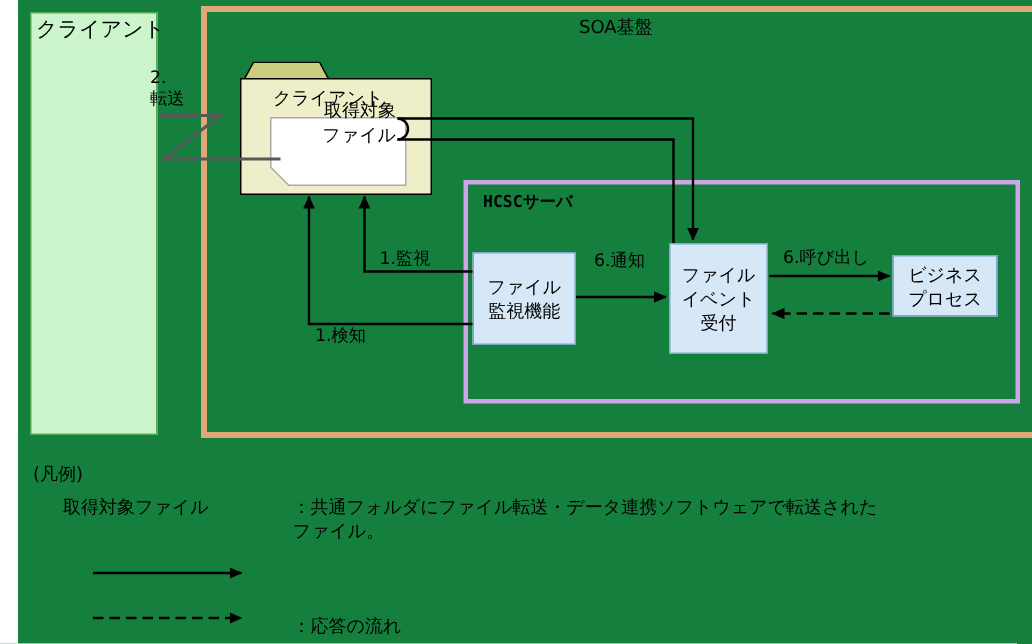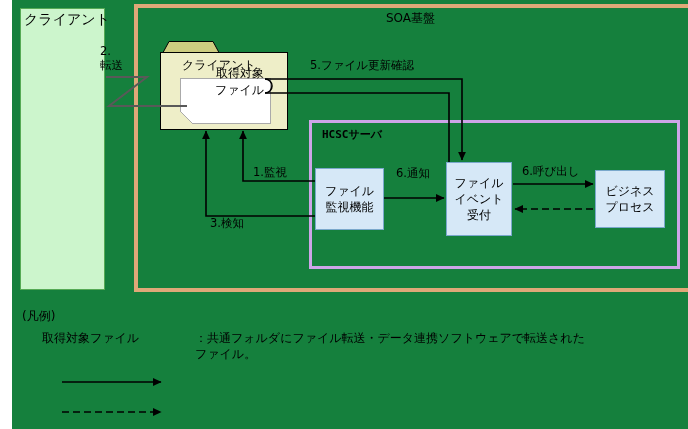--- a/index.html
+++ b/index.html
@@ -116,21 +116,21 @@
     align-items: center;
     justify-content: center;
     text-align: center;
     font-size: 12px;
     color: #000;
     line-height: 16px;
     white-space: pre-line;
   }
   #box-watch  { left: 303px; top: 168px; width: 69px;  height: 62px; }
   #box-event  { left: 434px; top: 162px; width: 66px;  height: 74px; }
-  #box-bp     { left: 583px; top: 170px; width: 70px;  height: 58px; }
+  #box-bp     { left: 583px; top: 170px; width: 70px;  height: 41px; }
 
   
   .edge-label {
     font-size: 11.5px;
     color: #000;
     white-space: pre-line;
     line-height: 14px;
   }
   #lbl-transfer { left: 88px;  top: 44px;  }
   #lbl-watch    { left: 241px; top: 165px; }
@@ -251,23 +251,22 @@
     </g>
 
     <g>
       <line x1="581" y1="209" x2="503" y2="209" stroke="#000000" stroke-width="1.6" stroke-dasharray="7,4" marker-end="url(#ah)"></line>
     </g>
   </svg>
 
   <div class="abs edge-label" id="lbl-transfer">2.
 転送</div>
   <div class="abs edge-label" id="lbl-watch">1.監視</div>
-  <div class="abs edge-label" id="lbl-detect">3.検知</div>
+  <div class="abs edge-label" id="lbl-detect">1.検知</div>
   <div class="abs edge-label" id="lbl-notify">6.通知</div>
-  <div class="abs edge-label" id="lbl-confirm">5.ファイル更新確認</div>
   <div class="abs edge-label" id="lbl-call">6.呼び出し</div>
 
   <div class="abs" id="legend-title">(凡例)</div>
   <div class="abs" id="legend-desc">：共通フォルダにファイル転送・データ連携ソフトウェアで転送された
 ファイル。</div>
   <div class="abs" id="legend-term">取得対象ファイル</div>
 
   <svg class="abs" id="legend-arrow-solid" width="110" height="12" viewBox="0 0 110 12">
     <line x1="0" y1="6" x2="99" y2="6" stroke="#000000" stroke-width="1.6" marker-end="url(#ahl)"></line>
     <defs>
@@ -278,14 +277,15 @@
   </svg>
 
   <svg class="abs" id="legend-arrow-dashed" width="110" height="12" viewBox="0 0 110 12">
     <line x1="0" y1="6" x2="99" y2="6" stroke="#000000" stroke-width="1.6" stroke-dasharray="7,4" marker-end="url(#ahd)"></line>
     <defs>
       <marker id="ahd" markerWidth="9" markerHeight="9" refX="8" refY="4.5" orient="auto" markerUnits="userSpaceOnUse">
         <path d="M0,0.6 L8.6,4.5 L0,8.4 z" fill="#000000"></path>
       </marker>
     </defs>
   </svg>
+  <div class="abs" id="legend-response-text">：応答の流れ</div>
 
 </div>
 
 </body></html>

